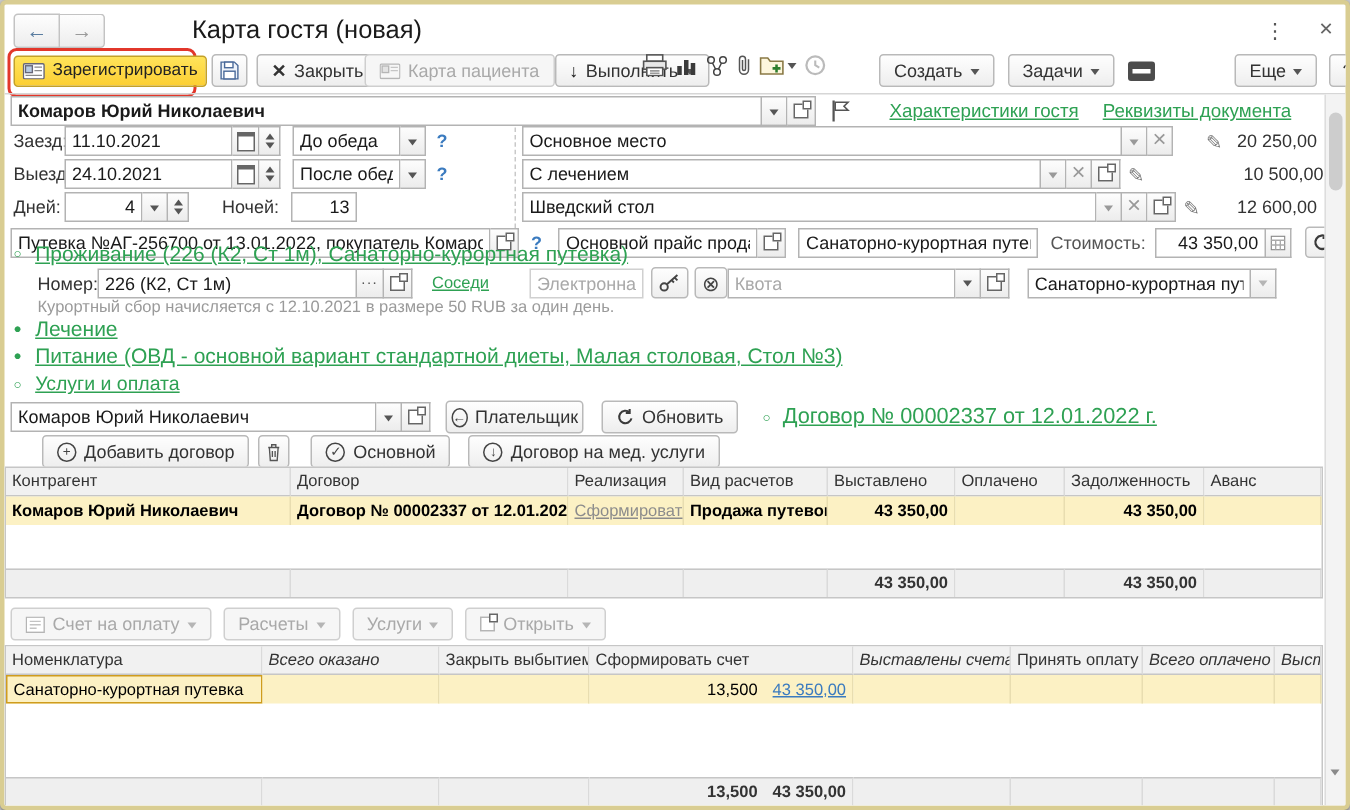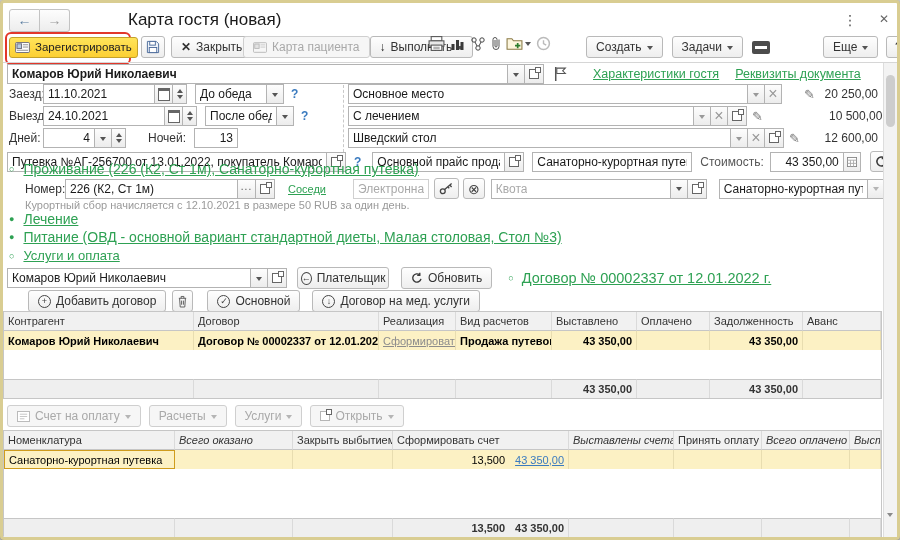--- a/index.html
+++ b/index.html
@@ -216,21 +216,21 @@
         <span class="txt">До обеда</span>
       </div>
     <div class="afx dd">
         <span class="tri"></span>
       </div>
     <span class="q" style="margin-left:7px">?</span>
   </div>
 
   <div class="row" style="left:6px;top:103px">
     <span class="lbl" style="width:34px">Выезд:</span>
-    <div class="field" style="width:122px">
+    <div class="field" style="width:112px">
         <span class="txt">24.10.2021</span>
       </div>
     <div class="afx" style="width:18px">
         <span class="ic-cal"></span>
       </div>
     <div class="afx spin">
         <span class="tri-up"></span>
         <span class="tri" style="margin-top:0"></span>
       </div>
     <div class="field" style="width:72px;margin-left:8px">
@@ -365,21 +365,21 @@
       </div>
     <div class="btn sq" style="margin-left:5px;height:21px">
       <svg width="15" height="13" viewBox="0 0 16 14">
           <circle cx="4" cy="10" r="2.6" fill="none" stroke="#444" stroke-width="1.4"></circle>
           <path d="M6 8 L13.5 1.5 M11.5 3.3 l2 2 M9.5 5.3 l1.5 1.5" stroke="#444" stroke-width="1.4" fill="none"></path>
         </svg>
     </div>
     <div class="btn sq" style="margin-left:4px;height:21px;font-size:14px;color:#444">
       <span>⊗</span>
     </div>
-    <div class="field" style="width:180px;margin-left:6px">
+    <div class="field" style="width:152px;">
         <span class="txt ph">Квота</span>
       </div>
     <div class="afx dd">
         <span class="tri"></span>
       </div>
     <div class="afx ob">
         <span class="ic-open"></span>
       </div>
     <div class="field" style="width:149px;margin-left:12px">
         <span class="txt">Санаторно-курортная путевка</span>

